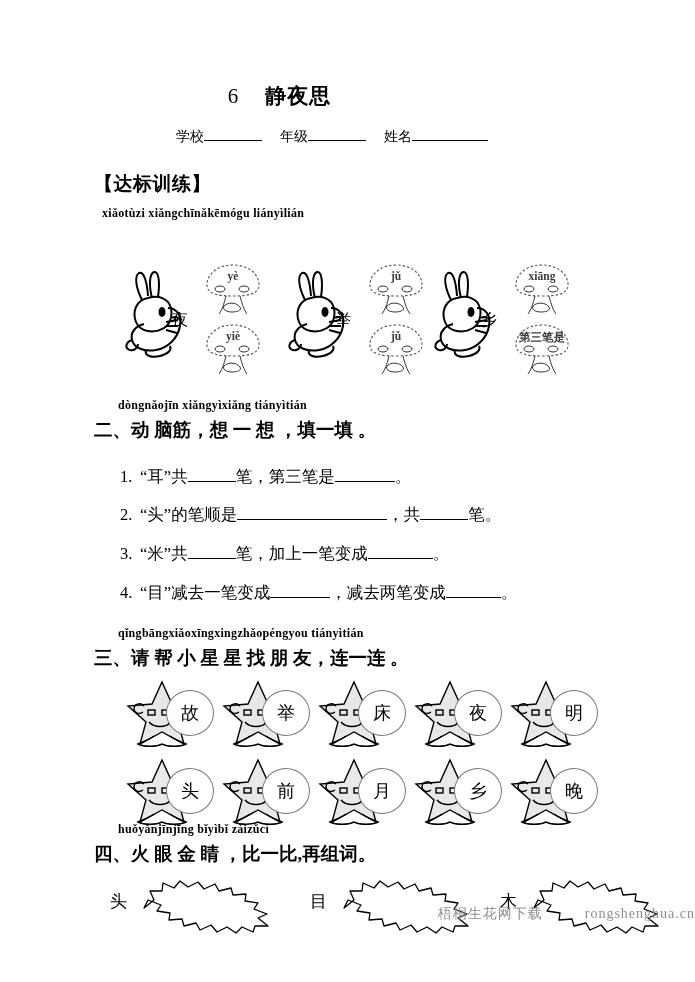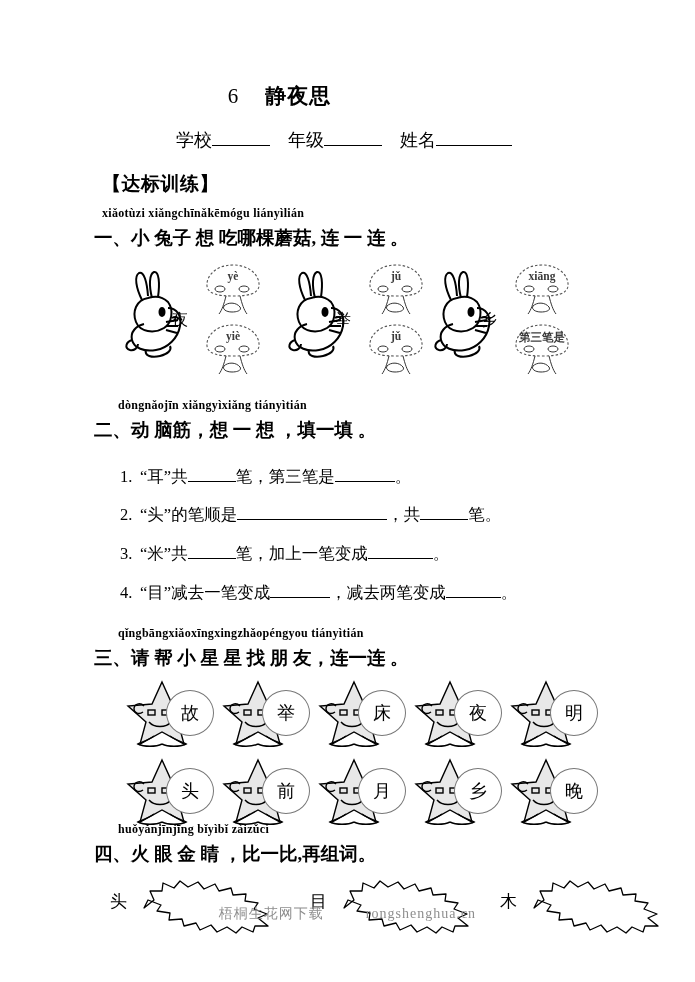--- a/index.html
+++ b/index.html
@@ -31,37 +31,37 @@
     font-size: 21px;
     font-weight: bold;
     letter-spacing: 1px;
   }
   .title-num { margin-right: 26px; font-weight: normal; }
 
   
   .info-row {
     position: absolute;
     left: 176px; top: 128px;
-    font-size: 18px;
+    font-size: 14px;
     white-space: nowrap;
   }
   .info-row .blank {
     display: inline-block;
     border-bottom: 1.3px solid #000;
     vertical-align: baseline;
   }
   .b-school { width: 58px; }
   .b-grade  { width: 58px; }
   .b-name   { width: 76px; }
   .gap-sm { display:inline-block; width: 18px; }
 
   
   .bracket-head {
     position: absolute;
-    left: 102px;
+    left: 94px;
     font-size: 19px;
     font-weight: bold;
     letter-spacing: 0.5px;
     text-align: right;
   }
 
   .py-line {
     position: absolute;
     font-family: "Liberation Serif", "DejaVu Serif", serif;
     font-size: 12px;
@@ -146,21 +146,21 @@
     font-size: 17px;
     font-family: "Liberation Sans", sans-serif;
   }
   .burst-shape { position: absolute; left: 24px; top: 0px; width: 152px; height: 56px; }
 
   
   .watermark {
     position: absolute;
     left: 0; top: 905px;
     width: 695px;
-    text-align: center;
+    text-align: right;
     font-size: 14px;
     color: #8e8e8e;
     font-family: "Liberation Serif", serif;
     letter-spacing: 1px;
   }
   .watermark .wm-b { margin-left: 42px; }
 </style>
 </head>
 <body>
 
@@ -170,21 +170,20 @@
     <span class="title-num">6</span><span>静夜思</span>
   </div>
 
   <div class="info-row">
     <span>学校</span><span class="blank b-school"></span><span class="gap-sm"></span><span>年级</span><span class="blank b-grade"></span><span class="gap-sm"></span><span>姓名</span><span class="blank b-name"></span>
   </div>
 
   <div class="bracket-head" style="top:171px;">【达标训练】</div>
 
   <div class="py-line" style="left:102px; top:206px;">xiǎotùzi xiǎngchīnǎkēmógu  liányìlián</div>
-  <div class="sec-head" style="left:94px; top:225px;">一、小 兔子 想 吃哪棵蘑菇, 连 一 连 。</div>
 
   <div class="bunny-area">
 
     <div class="bunny-group" style="left:118px;">
       <div class="bunny-wrap">
         <svg viewBox="0 0 74 92" width="74" height="92">
           <g fill="none" stroke="#000" stroke-width="2">
             <path d="M20 32 C14 20 12 8 17 5 C22 3 25 14 26 28"></path>
             <path d="M30 30 C27 18 27 6 32 4 C37 3 38 15 36 29"></path>
             <path d="M26 30 C14 32 10 44 14 54 C18 64 32 66 42 60 C50 55 52 42 46 34 C40 28 32 28 26 30 Z"></path>

